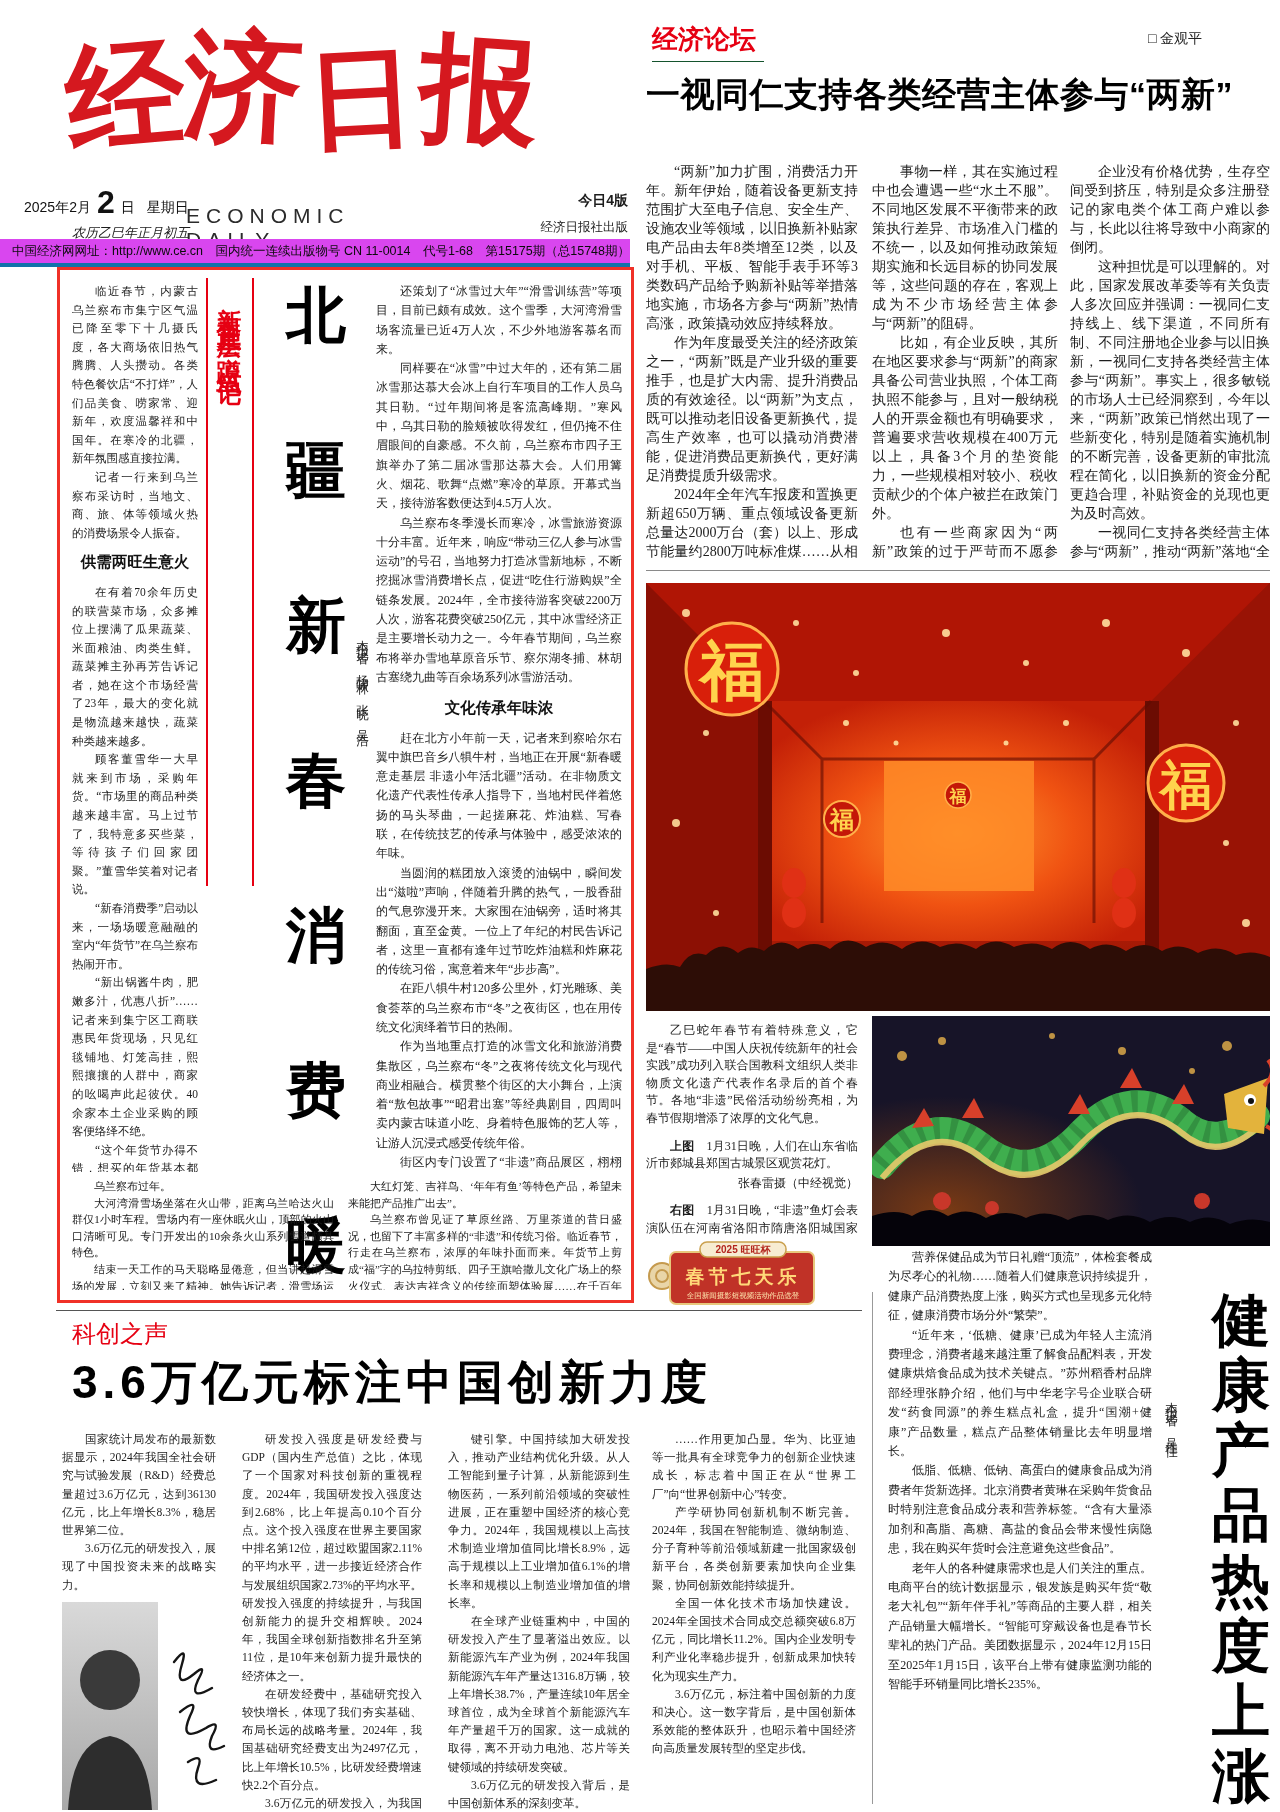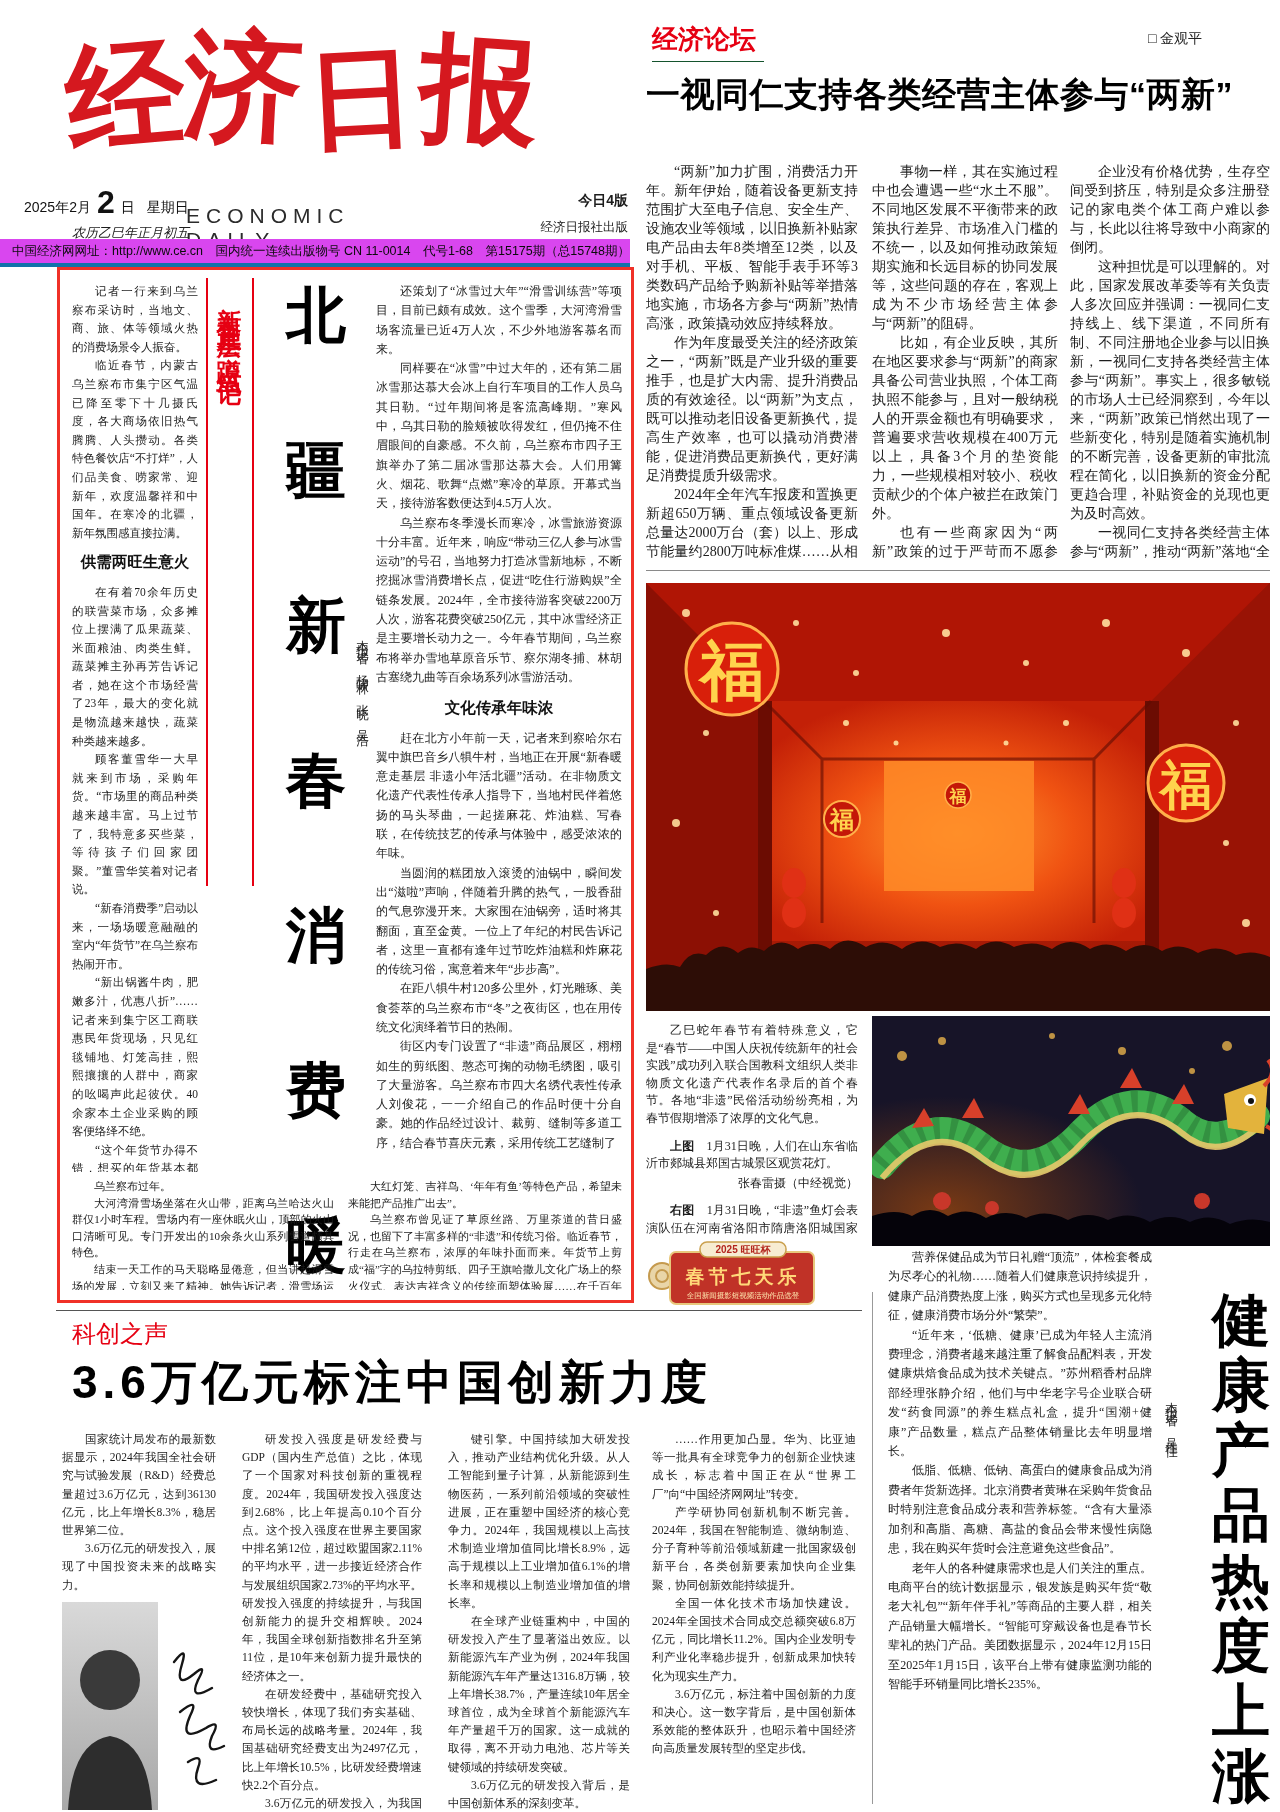--- a/index.html
+++ b/index.html
@@ -131,22 +131,22 @@
   </div>
 <div class="abs forum-col fc3 cols">
     <p>企业没有价格优势，生存空间受到挤压，特别是众多注册登记的家电类个体工商户难以参与，长此以往将导致中小商家的倒闭。</p>
     <p>这种担忧是可以理解的。对此，国家发展改革委等有关负责人多次回应并强调：一视同仁支持线上、线下渠道，不同所有制、不同注册地企业参与以旧换新，一视同仁支持各类经营主体参与“两新”。事实上，很多敏锐的市场人士已经洞察到，今年以来，“两新”政策已悄然出现了一些新变化，特别是随着实施机制的不断完善，设备更新的审批流程在简化，以旧换新的资金分配更趋合理，补贴资金的兑现也更为及时高效。</p>
     <p>一视同仁支持各类经营主体参与“两新”，推动“两新”落地“全国一盘棋”，是加快构建高标准市场体系的内在要求。近期发布的《全国统一大市场建设指引（试行）》，明确提出将为经营主体提供公开公平公正参与竞争、同等受到法律保护的营商环境。从这个意义上看，一视同仁的背后，是企业得享公平、市场更有活力。这样的一视同仁，多多益善。</p>
   </div>
 <div class="abs rule" style="left:646px;top:570px;width:624px;height:1px;"></div>
 
 <div class="abs redbox">
   <div class="abs rb-col1 cols">
+      <p>临近春节，内蒙古乌兰察布市集宁区气温已降至零下十几摄氏度，各大商场依旧热气腾腾、人头攒动。各类特色餐饮店“不打烊”，人们品美食、唠家常、迎新年，欢度温馨祥和中国年。在寒冷的北疆，新年氛围感直接拉满。</p>
       <p>记者一行来到乌兰察布采访时，当地文、商、旅、体等领域火热的消费场景令人振奋。</p>
-      <p>临近春节，内蒙古乌兰察布市集宁区气温已降至零下十几摄氏度，各大商场依旧热气腾腾、人头攒动。各类特色餐饮店“不打烊”，人们品美食、唠家常、迎新年，欢度温馨祥和中国年。在寒冷的北疆，新年氛围感直接拉满。</p>
       <h3 class="subhead">供需两旺生意火</h3>
       <p>在有着70余年历史的联营菜市场，众多摊位上摆满了瓜果蔬菜、米面粮油、肉类生鲜。蔬菜摊主孙再芳告诉记者，她在这个市场经营了23年，最大的变化就是物流越来越快，蔬菜种类越来越多。</p>
       <p>顾客董雪华一大早就来到市场，采购年货。“市场里的商品种类越来越丰富。马上过节了，我特意多买些菜，等待孩子们回家团聚。”董雪华笑着对记者说。</p>
       <p>“新春消费季”启动以来，一场场暖意融融的室内“年货节”在乌兰察布热闹开市。</p>
       <p>“新出锅酱牛肉，肥嫩多汁，优惠八折”……记者来到集宁区工商联惠民年货现场，只见红毯铺地、灯笼高挂，熙熙攘攘的人群中，商家的吆喝声此起彼伏。40余家本土企业采购的顾客便络绎不绝。</p>
       <p>“这个年货节办得不错，想买的年货基本都齐了，重点是价格还挺实惠。”市民范红艳拎出了手机里的“数据分析”，这款麻酱超市平均卖18块多一元，这里一盒20才卖十几元。</p>
     </div>
   <div class="abs rb-label">
     <div class="v-txt">新春走基层·蹲点笔记</div>
   </div>
@@ -166,20 +166,21 @@
     <div class="v-txt">吴浩</div>
   </div>
   <div class="abs rb-col2 cols">
       <p>还策划了“冰雪过大年”“滑雪训练营”等项目，目前已颇有成效。这个雪季，大河湾滑雪场客流量已近4万人次，不少外地游客慕名而来。</p>
       <p>同样要在“冰雪”中过大年的，还有第二届冰雪那达慕大会冰上自行车项目的工作人员乌其日勒。“过年期间将是客流高峰期。”寒风中，乌其日勒的脸颊被吹得发红，但仍掩不住眉眼间的自豪感。不久前，乌兰察布市四子王旗举办了第二届冰雪那达慕大会。人们用篝火、烟花、歌舞“点燃”寒冷的草原。开幕式当天，接待游客数便达到4.5万人次。</p>
       <p>乌兰察布冬季漫长而寒冷，冰雪旅游资源十分丰富。近年来，响应“带动三亿人参与冰雪运动”的号召，当地努力打造冰雪新地标，不断挖掘冰雪消费增长点，促进“吃住行游购娱”全链条发展。2024年，全市接待游客突破2200万人次，游客花费突破250亿元，其中冰雪经济正是主要增长动力之一。今年春节期间，乌兰察布将举办雪地草原音乐节、察尔湖冬捕、林胡古塞绕九曲等百余场系列冰雪游活动。</p>
       <h3 class="subhead">文化传承年味浓</h3>
       <p>赶在北方小年前一天，记者来到察哈尔右翼中旗巴音乡八犋牛村，当地正在开展“新春暖意走基层 非遗小年活北疆”活动。在非物质文化遗产代表性传承人指导下，当地村民伴着悠扬的马头琴曲，一起搓麻花、炸油糕、写春联，在传统技艺的传承与体验中，感受浓浓的年味。</p>
       <p>当圆润的糕团放入滚烫的油锅中，瞬间发出“滋啦”声响，伴随着升腾的热气，一股香甜的气息弥漫开来。大家围在油锅旁，适时将其翻面，直至金黄。一位上了年纪的村民告诉记者，这里一直都有逢年过节吃炸油糕和炸麻花的传统习俗，寓意着来年“步步高”。</p>
       <p>在距八犋牛村120多公里外，灯光雕琢、美食荟萃的乌兰察布市“冬”之夜街区，也在用传统文化演绎着节日的热闹。</p>
+      <p>作为当地重点打造的冰雪文化和旅游消费集散区，乌兰察布“冬”之夜将传统文化与现代商业相融合。横贯整个街区的大小舞台，上演着“敖包故事”“昭君出塞”等经典剧目，四周叫卖内蒙古味道小吃、身着特色服饰的艺人等，让游人沉浸式感受传统年俗。</p>
       <p>街区内专门设置了“非遗”商品展区，栩栩如生的剪纸图、憨态可掬的动物毛绣图，吸引了大量游客。乌兰察布市四大名绣代表性传承人刘俊花，一一介绍自己的作品时便十分自豪。她的作品经过设计、裁剪、缝制等多道工序，结合春节喜庆元素，采用传统工艺缝制了</p>
     </div>
   <div class="abs rb-stripA cols">
       <p>乌兰察布过年。</p>
       <p>大河湾滑雪场坐落在火山带，距离乌兰哈达火山群仅1小时车程。雪场内有一座休眠火山，顶部的火山口清晰可见。专门开发出的10余条火山系列雪道颇具特色。</p>
       <p>结束一天工作的马天聪略显倦意，但当讲起滑雪场的发展，立刻又来了精神。她告诉记者，滑雪场运营初期，当地滑雪市场尚未成熟，对外地游客吸引力十分有限。为此，滑雪场专门开发了冰川漂浮、超级雪圈、冰上垂钓等多种玩法，</p>
     </div>
   <div class="abs rb-stripB cols">
       <p>大红灯笼、吉祥鸟、‘年年有鱼’等特色产品，希望未来能把产品推广出去”。</p>
       <p>乌兰察布曾见证了草原丝路、万里茶道的昔日盛况，也留下了丰富多样的“非遗”和传统习俗。临近春节，行走在乌兰察布，浓厚的年味扑面而来。年货节上剪成“福”字的乌拉特剪纸、四子王旗哈撒儿文化广场上的祭火仪式、表达吉祥含义的传统面塑体验展……在千百年传承下来的风俗中，感受节日魅力和文化传承，这个年更有滋味！</p>
@@ -332,21 +333,21 @@
     <p>研发投入强度是研发经费与GDP（国内生产总值）之比，体现了一个国家对科技创新的重视程度。2024年，我国研发投入强度达到2.68%，比上年提高0.10个百分点。这个投入强度在世界主要国家中排名第12位，超过欧盟国家2.11%的平均水平，进一步接近经济合作与发展组织国家2.73%的平均水平。研发投入强度的持续提升，与我国创新能力的提升交相辉映。2024年，我国全球创新指数排名升至第11位，是10年来创新力提升最快的经济体之一。</p>
     <p>在研发经费中，基础研究投入较快增长，体现了我们夯实基础、布局长远的战略考量。2024年，我国基础研究经费支出为2497亿元，比上年增长10.5%，比研发经费增速快2.2个百分点。</p>
     <p>3.6万亿元的研发投入，为我国经济转型升级厚蓄动能。</p>
   </div>
 <div class="abs sci-col sc3 cols">
     <p>键引擎。中国持续加大研发投入，推动产业结构优化升级。从人工智能到量子计算，从新能源到生物医药，一系列前沿领域的突破性进展，正在重塑中国经济的核心竞争力。2024年，我国规模以上高技术制造业增加值同比增长8.9%，远高于规模以上工业增加值6.1%的增长率和规模以上制造业增加值的增长率。</p>
     <p>在全球产业链重构中，中国的研发投入产生了显著溢出效应。以新能源汽车产业为例，2024年我国新能源汽车年产量达1316.8万辆，较上年增长38.7%，产量连续10年居全球首位，成为全球首个新能源汽车年产量超千万的国家。这一成就的取得，离不开动力电池、芯片等关键领域的持续研发突破。</p>
     <p>3.6万亿元的研发投入背后，是中国创新体系的深刻变革。</p>
   </div>
 <div class="abs sci-col sc4 cols">
-    <p>……作用更加凸显。华为、比亚迪等一批具有全球竞争力的创新企业快速成长，标志着中国正在从“世界工厂”向“中国经济网网址”转变。</p>
+    <p>……作用更加凸显。华为、比亚迪等一批具有全球竞争力的创新企业快速成长，标志着中国正在从“世界工厂”向“世界创新中心”转变。</p>
     <p>产学研协同创新机制不断完善。2024年，我国在智能制造、微纳制造、分子育种等前沿领域新建一批国家级创新平台，各类创新要素加快向企业集聚，协同创新效能持续提升。</p>
     <p>全国一体化技术市场加快建设。2024年全国技术合同成交总额突破6.8万亿元，同比增长11.2%。国内企业发明专利产业化率稳步提升，创新成果加快转化为现实生产力。</p>
     <p>3.6万亿元，标注着中国创新的力度和决心。这一数字背后，是中国创新体系效能的整体跃升，也昭示着中国经济向高质量发展转型的坚定步伐。</p>
   </div>
 
 <div class="abs reporterphoto">
   <svg width="172" height="208" viewBox="0 0 172 208" xmlns="http://www.w3.org/2000/svg">
     <defs>
       <linearGradient id="pg" x1="0" y1="0" x2="0" y2="1">
         <stop offset="0" stop-color="#d9d9d9"></stop>

